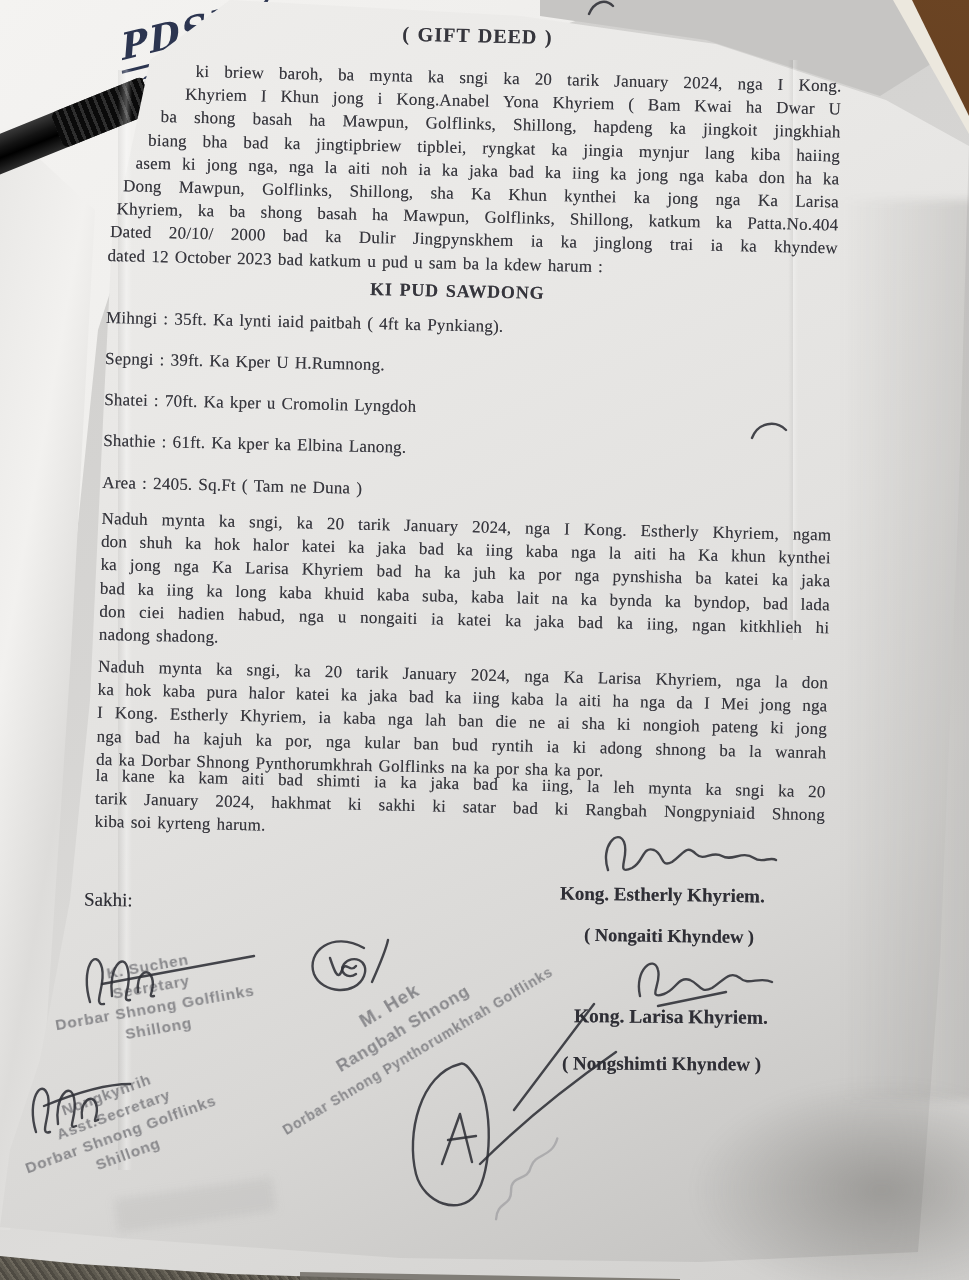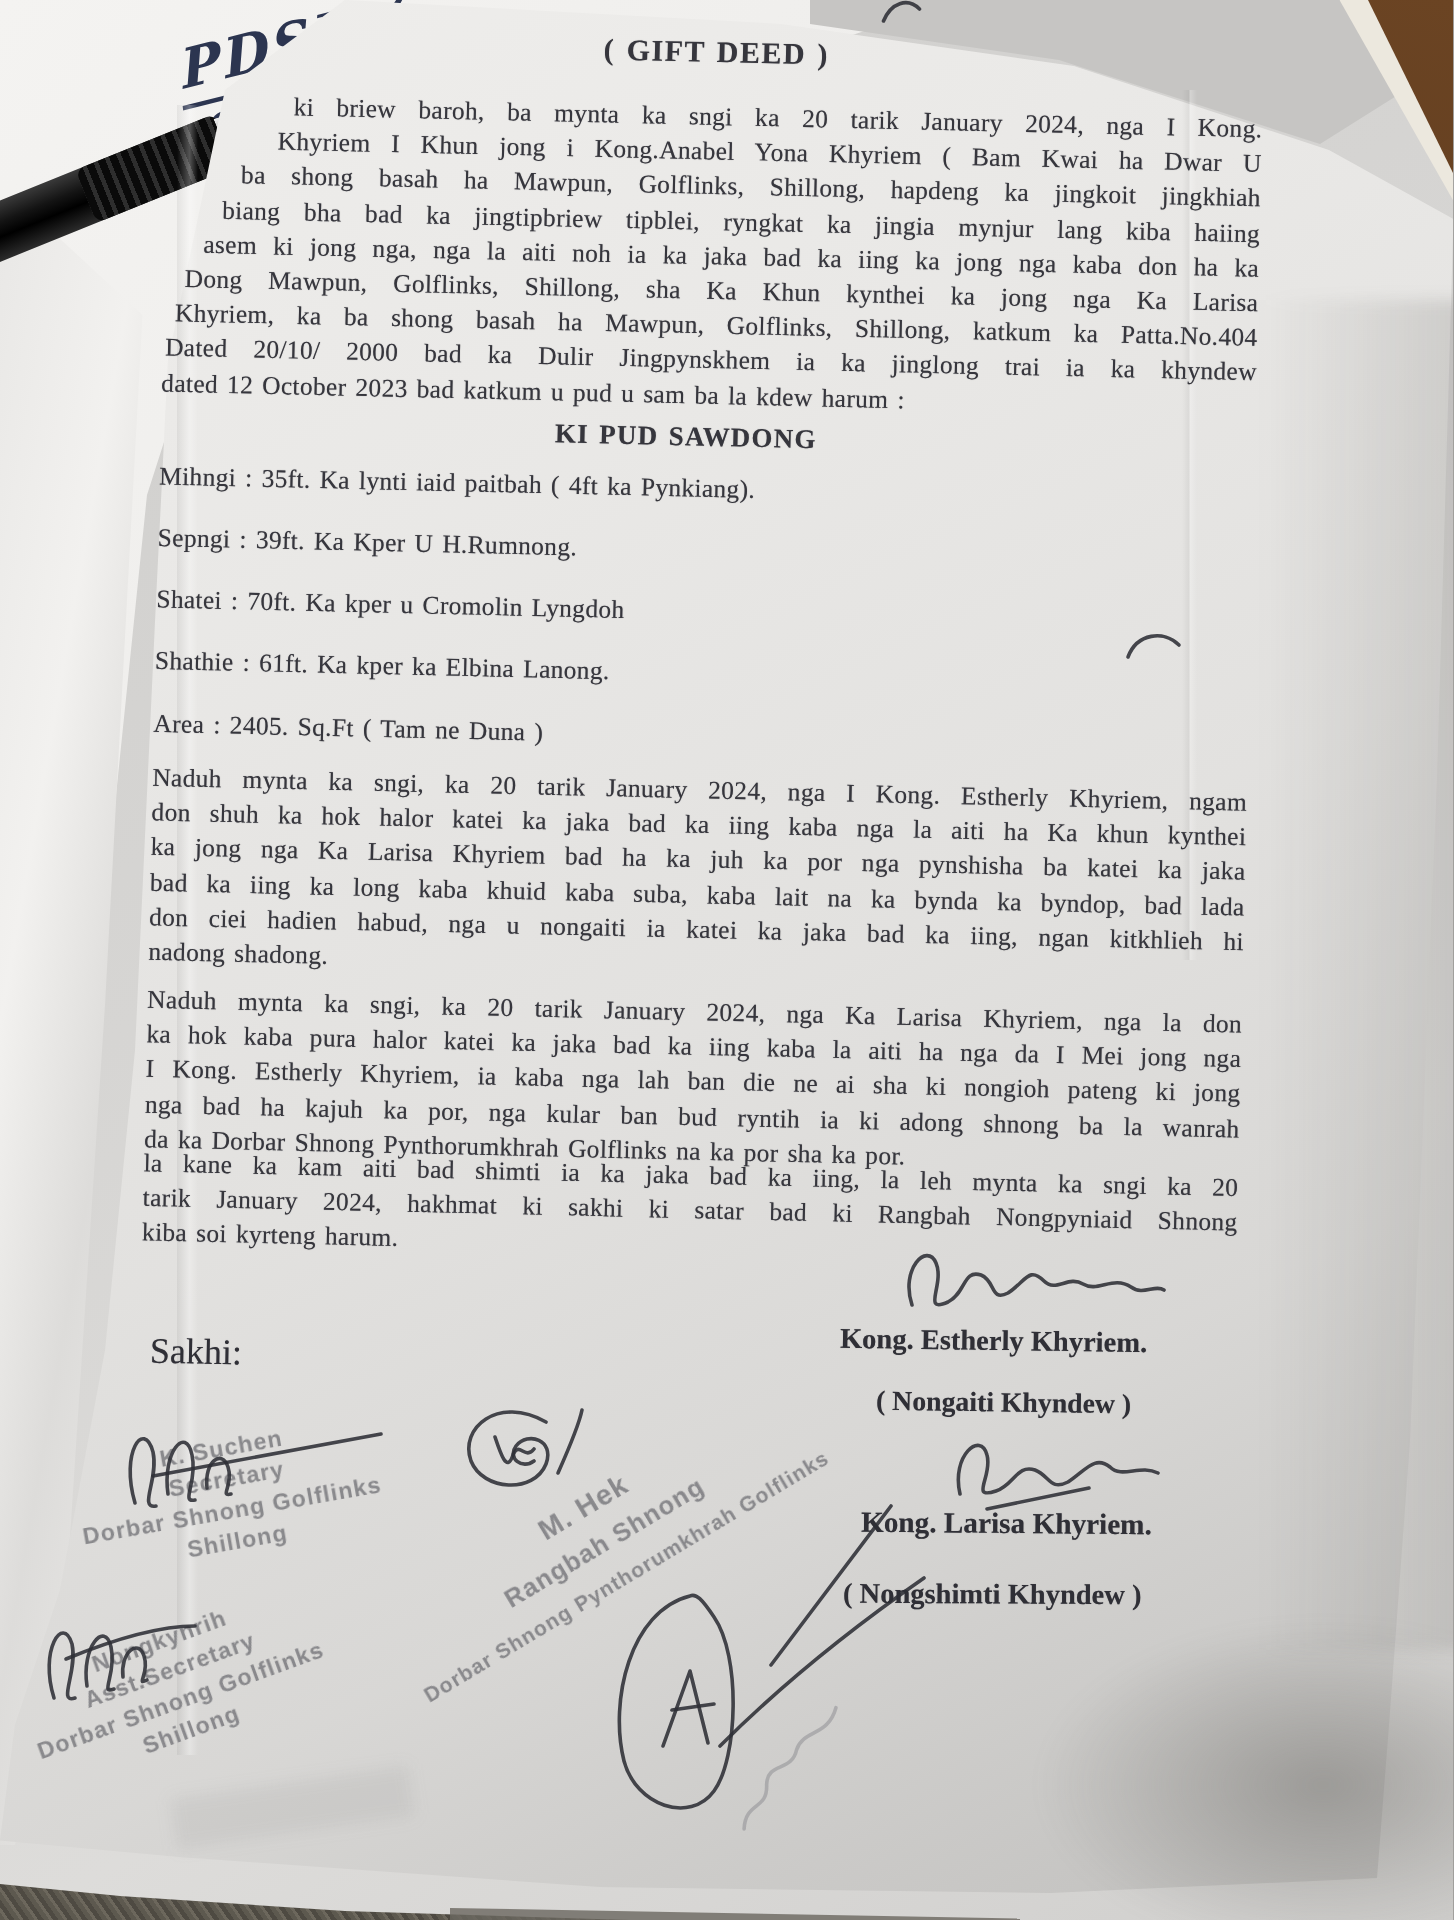--- a/index.html
+++ b/index.html
@@ -152,21 +152,21 @@
       <div class="pline lline">da ka Dorbar Shnong Pynthorumkhrah Golflinks na ka por sha ka por.</div>
     </div>
 
     <div class="para" style="top:706px">
       <div class="pline">la kane ka kam aiti  bad shimti ia ka jaka bad ka iing, la leh mynta ka sngi ka 20</div>
       <div class="pline">tarik January 2024, hakhmat ki sakhi ki satar bad ki Rangbah Nongpyniaid Shnong</div>
       <div class="pline lline">kiba soi kyrteng harum.</div>
     </div>
   </div>
 
-  <div class="abs-text" style="left:100px;top:889px;font-size:24px;transform:rotate(1deg)">Sakhi:</div>
+  <div class="abs-text" style="left:84px;top:889px;font-size:19px;transform:rotate(1deg)">Sakhi:</div>
 
   <svg class="sig" style="left:598px;top:824px" width="185" height="60">
     <path d="M10,46 C2,22 20,4 26,18 C32,32 16,52 34,44 C46,38 44,22 56,26 C66,30 62,44 74,38 C86,30 88,20 98,30 C106,38 114,26 124,32 C134,38 144,26 156,34 C164,40 172,32 178,36"></path>
   </svg>
   <div class="abs-text bold" style="left:560px;top:884px;font-size:19px;transform:rotate(.8deg)">Kong. Estherly Khyriem.</div>
   <div class="abs-text bold" style="left:584px;top:926px;font-size:18.5px;transform:rotate(.8deg)">( Nongaiti Khyndew )</div>
 
   <svg class="sig" style="left:510px;top:1000px" width="90" height="115">
     <line x1="4" y1="110" x2="84" y2="4"></line>
   </svg>

